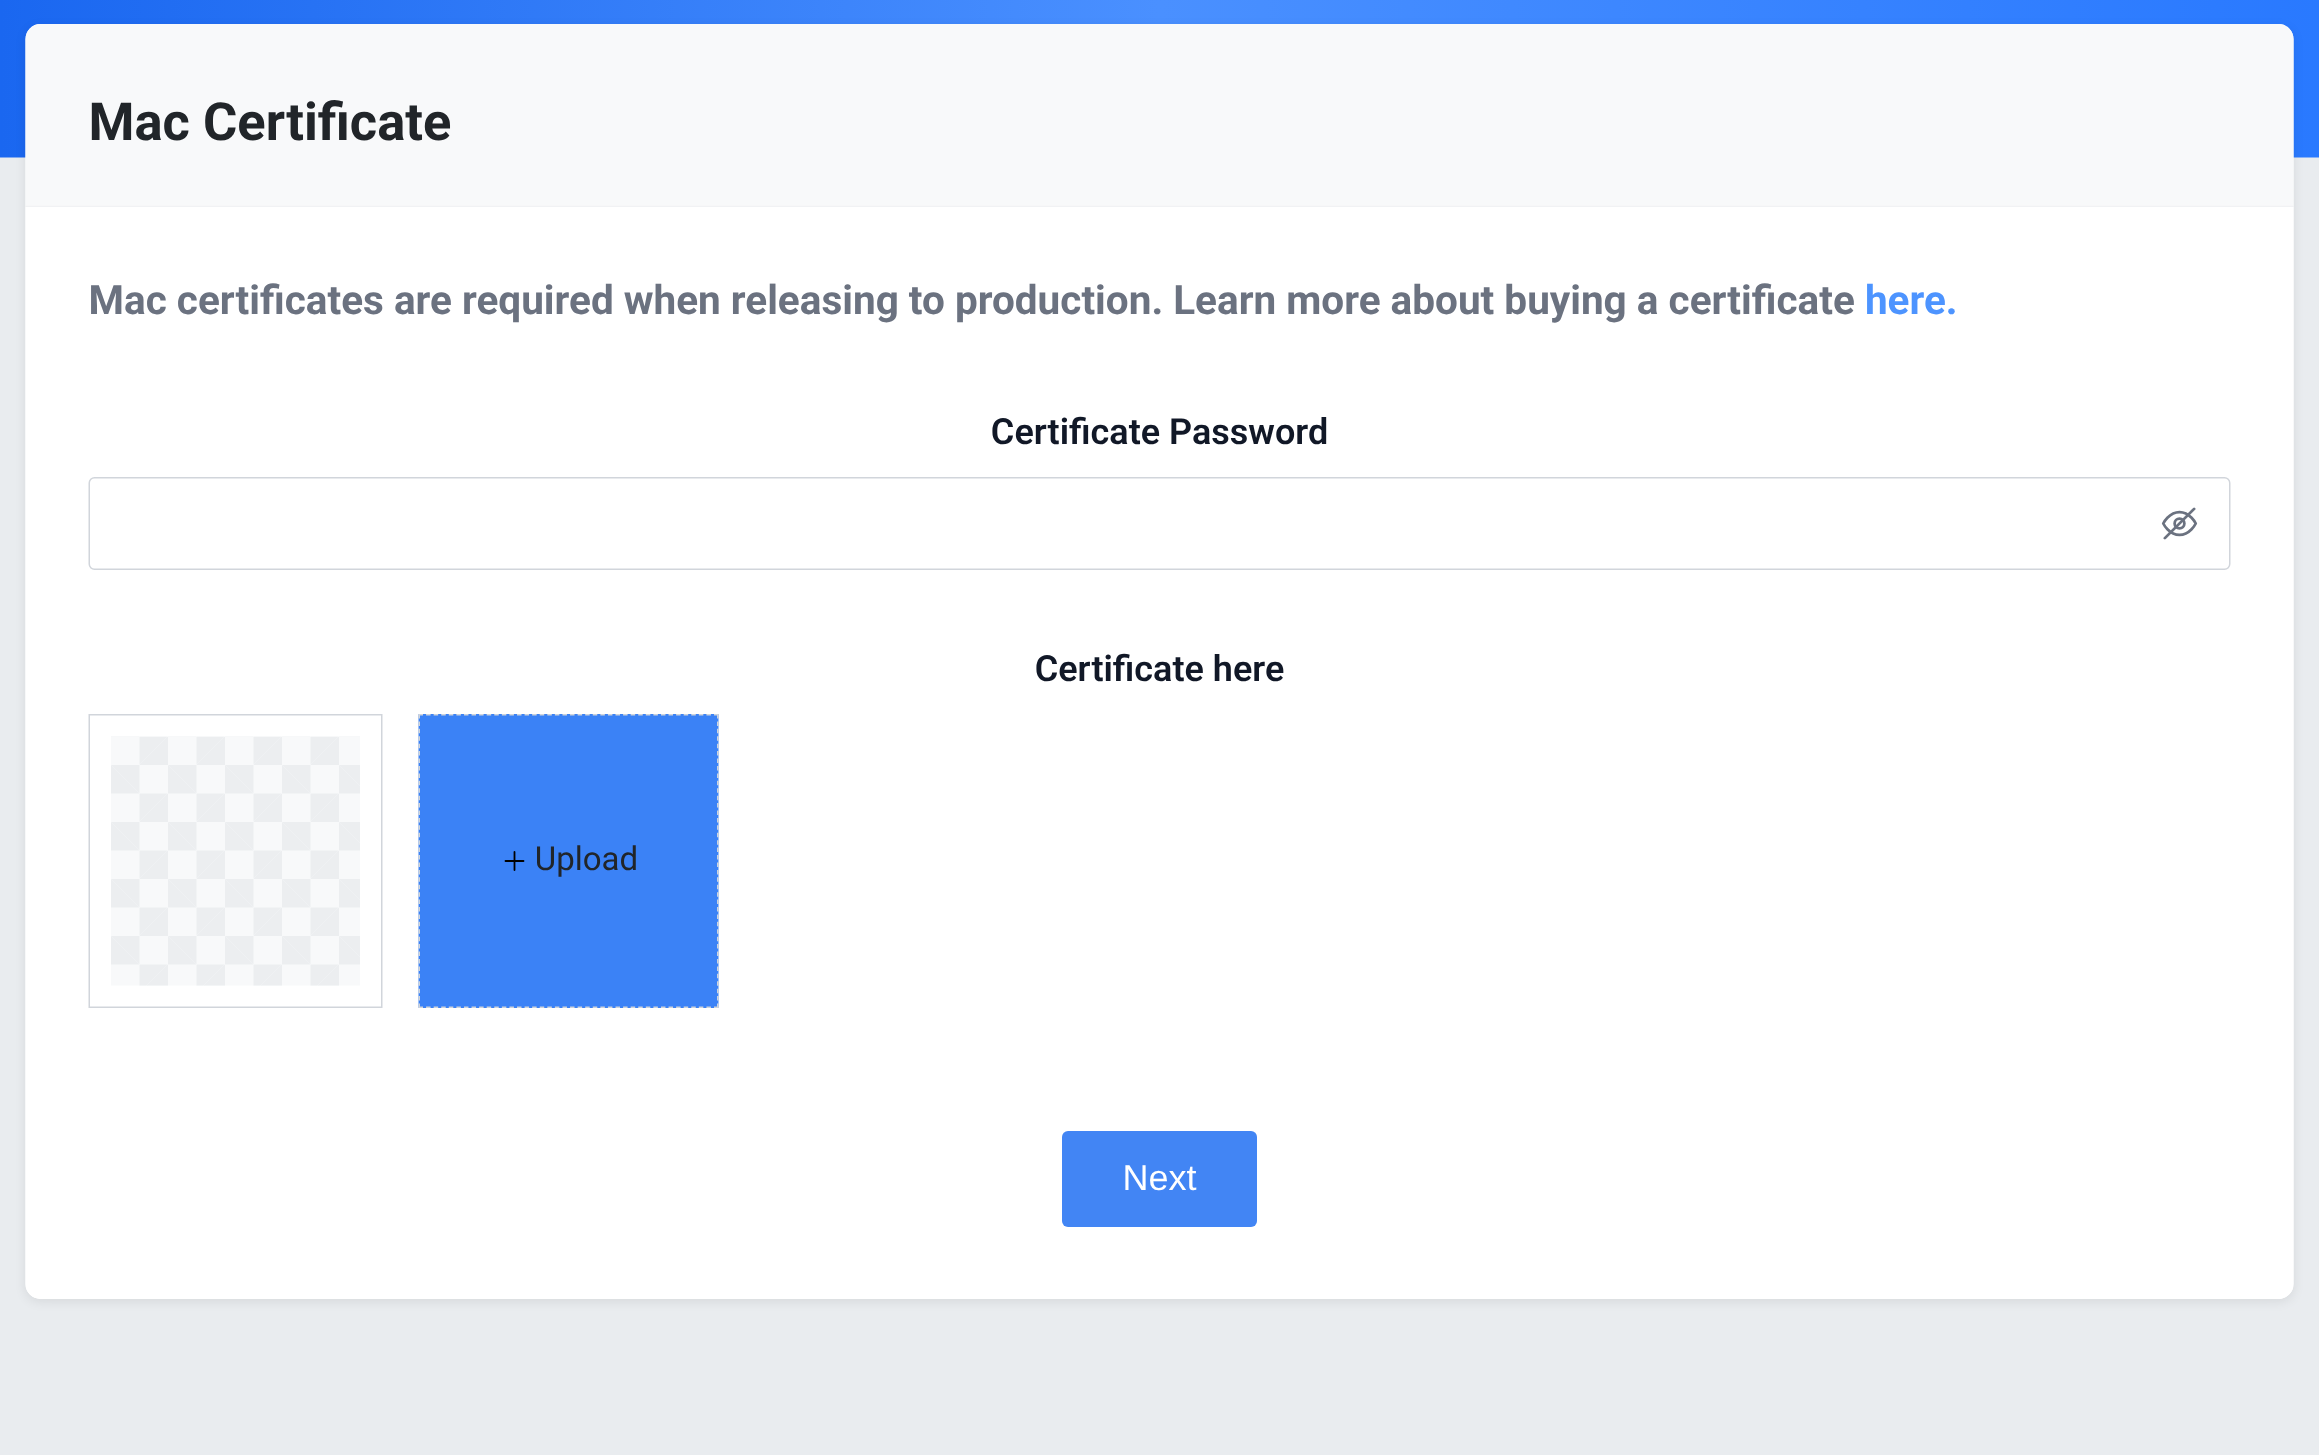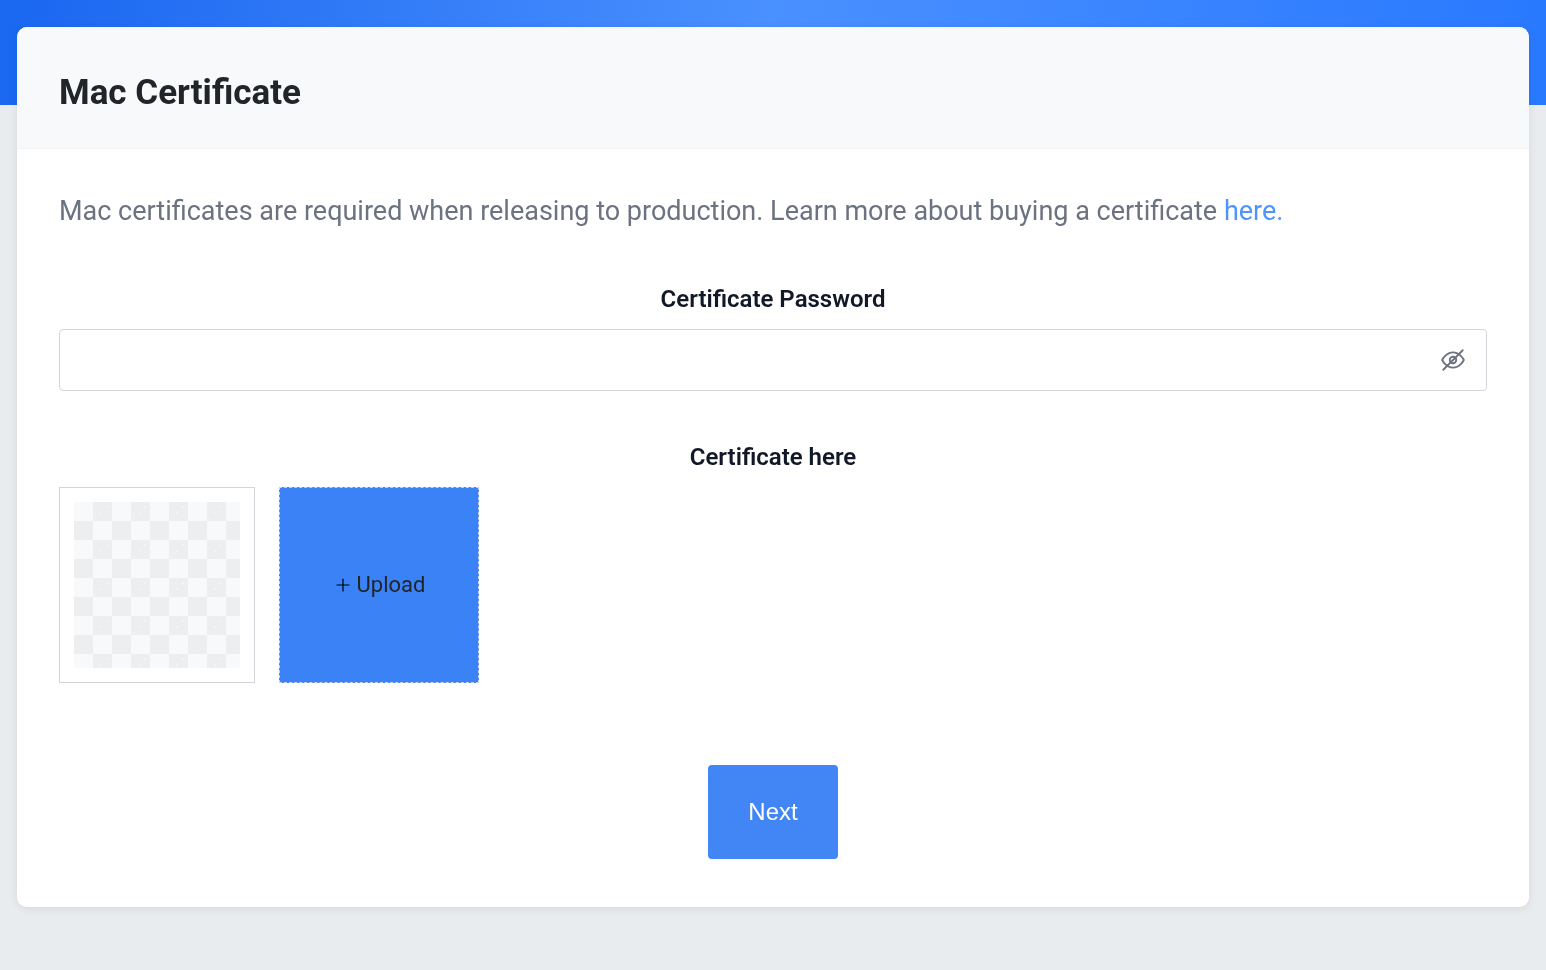--- a/index.html
+++ b/index.html
@@ -18,21 +18,21 @@
       width: 100%;
       height: 105px;
       background: linear-gradient(90deg, #1a67f0 0%, #4a90ff 50%, #2979ff 100%);
       position: absolute;
       top: 0;
       left: 0;
       z-index: 0;
     }
     .card {
       position: absolute;
-      top: 27px;
+      top: 16px;
       left: 17px;
       right: 17px;
       background: #fff;
       border-radius: 10px;
       box-shadow: 0 2px 8px rgba(0,0,0,0.08);
       z-index: 1;
     }
     .card-header {
       background: #f8f9fa;
       border-bottom: 1px solid #f1f2f4;
@@ -48,21 +48,21 @@
     .card-body {
       padding: 42px 42px 48px 42px;
       background: #fff;
       border-bottom-left-radius: 10px;
       border-bottom-right-radius: 10px;
     }
     .intro-text {
       font-size: 27px;
       color: #6b7280;
       line-height: 1.55;
-      font-weight: 400;
+      font-weight: 700;
     }
     .intro-link {
       color: #4d94ff;
       text-decoration: none;
       cursor: pointer;
     }
     .field-group {
       margin-top: 52px;
     }
     .field-label {
@@ -148,21 +148,21 @@
     .actions {
       display: flex;
       justify-content: center;
       margin-top: 82px;
     }
     .next-btn {
       background: #4285f4;
       color: #fff;
       border: none;
       border-radius: 4px;
-      padding: 33px 40px;
+      padding: 18px 40px;
       font-size: 24px;
       cursor: pointer;
     }
   </style>
 </head>
 <body>
 
 <div class="top-gradient"></div>
 
 <div class="card">

